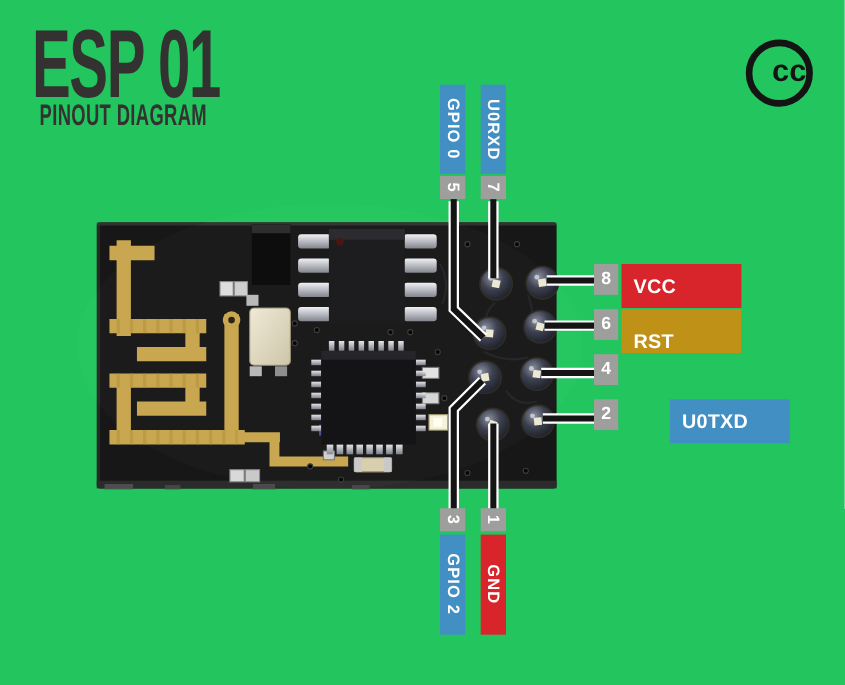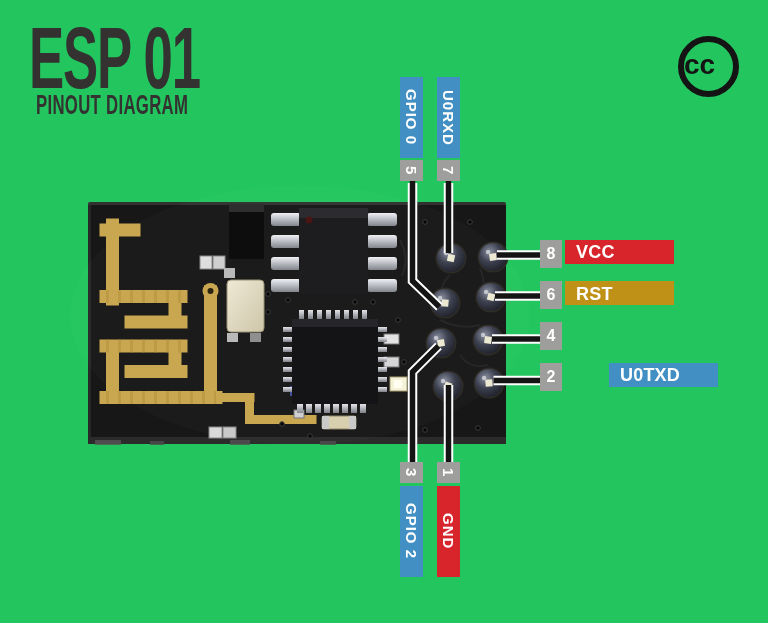--- a/index.html
+++ b/index.html
@@ -18,21 +18,21 @@
   .hdr-sub {
     position:absolute; left:36px; top:90px; font-size:27px; font-weight:700;
     color:#333231; letter-spacing:0.5px;
     transform:scaleX(0.62); transform-origin:0 0; white-space:nowrap; z-index:2;
   }
 
   
   .cc-badge {
     position:absolute; left:678px; top:36px; width:49px; height:49px;
     border:6px solid #141414; border-radius:50%; z-index:2;
-    display:flex; align-items:center; justify-content:flex-start;
+    display:flex; align-items:center; justify-content:flex-end;
   }
   .cc-badge span {
     font-size:28px; font-weight:700; color:#141414; letter-spacing:0px;
     margin-top:-4px;
   }
 
   
   .vbar {
     position:absolute; width:23px; z-index:2;
     display:flex; align-items:center; justify-content:center;
@@ -44,21 +44,21 @@
   }
   .vnum { font-size:15px; letter-spacing:0; }
 
   
   .hrow { position:absolute; left:540px; height:28px; display:flex; gap:3px; z-index:2; }
   .numbox {
     width:22px; height:28px; display:flex; align-items:center; justify-content:center;
     color:#fff; font-weight:700; font-size:16px;
   }
   .labelbox {
-    width:98px; height:24px; display:flex; align-items:center;
+    width:98px; height:40px; display:flex; align-items:center;
     padding-left:11px; box-sizing:content-box;
     color:#fff; font-weight:700; font-size:18px; letter-spacing:0.2px;
   }
 </style>
 </head>
 <body>
 
 <div class="canvas">
 
   <svg class="board" width="768" height="623" viewBox="0 0 768 623">

